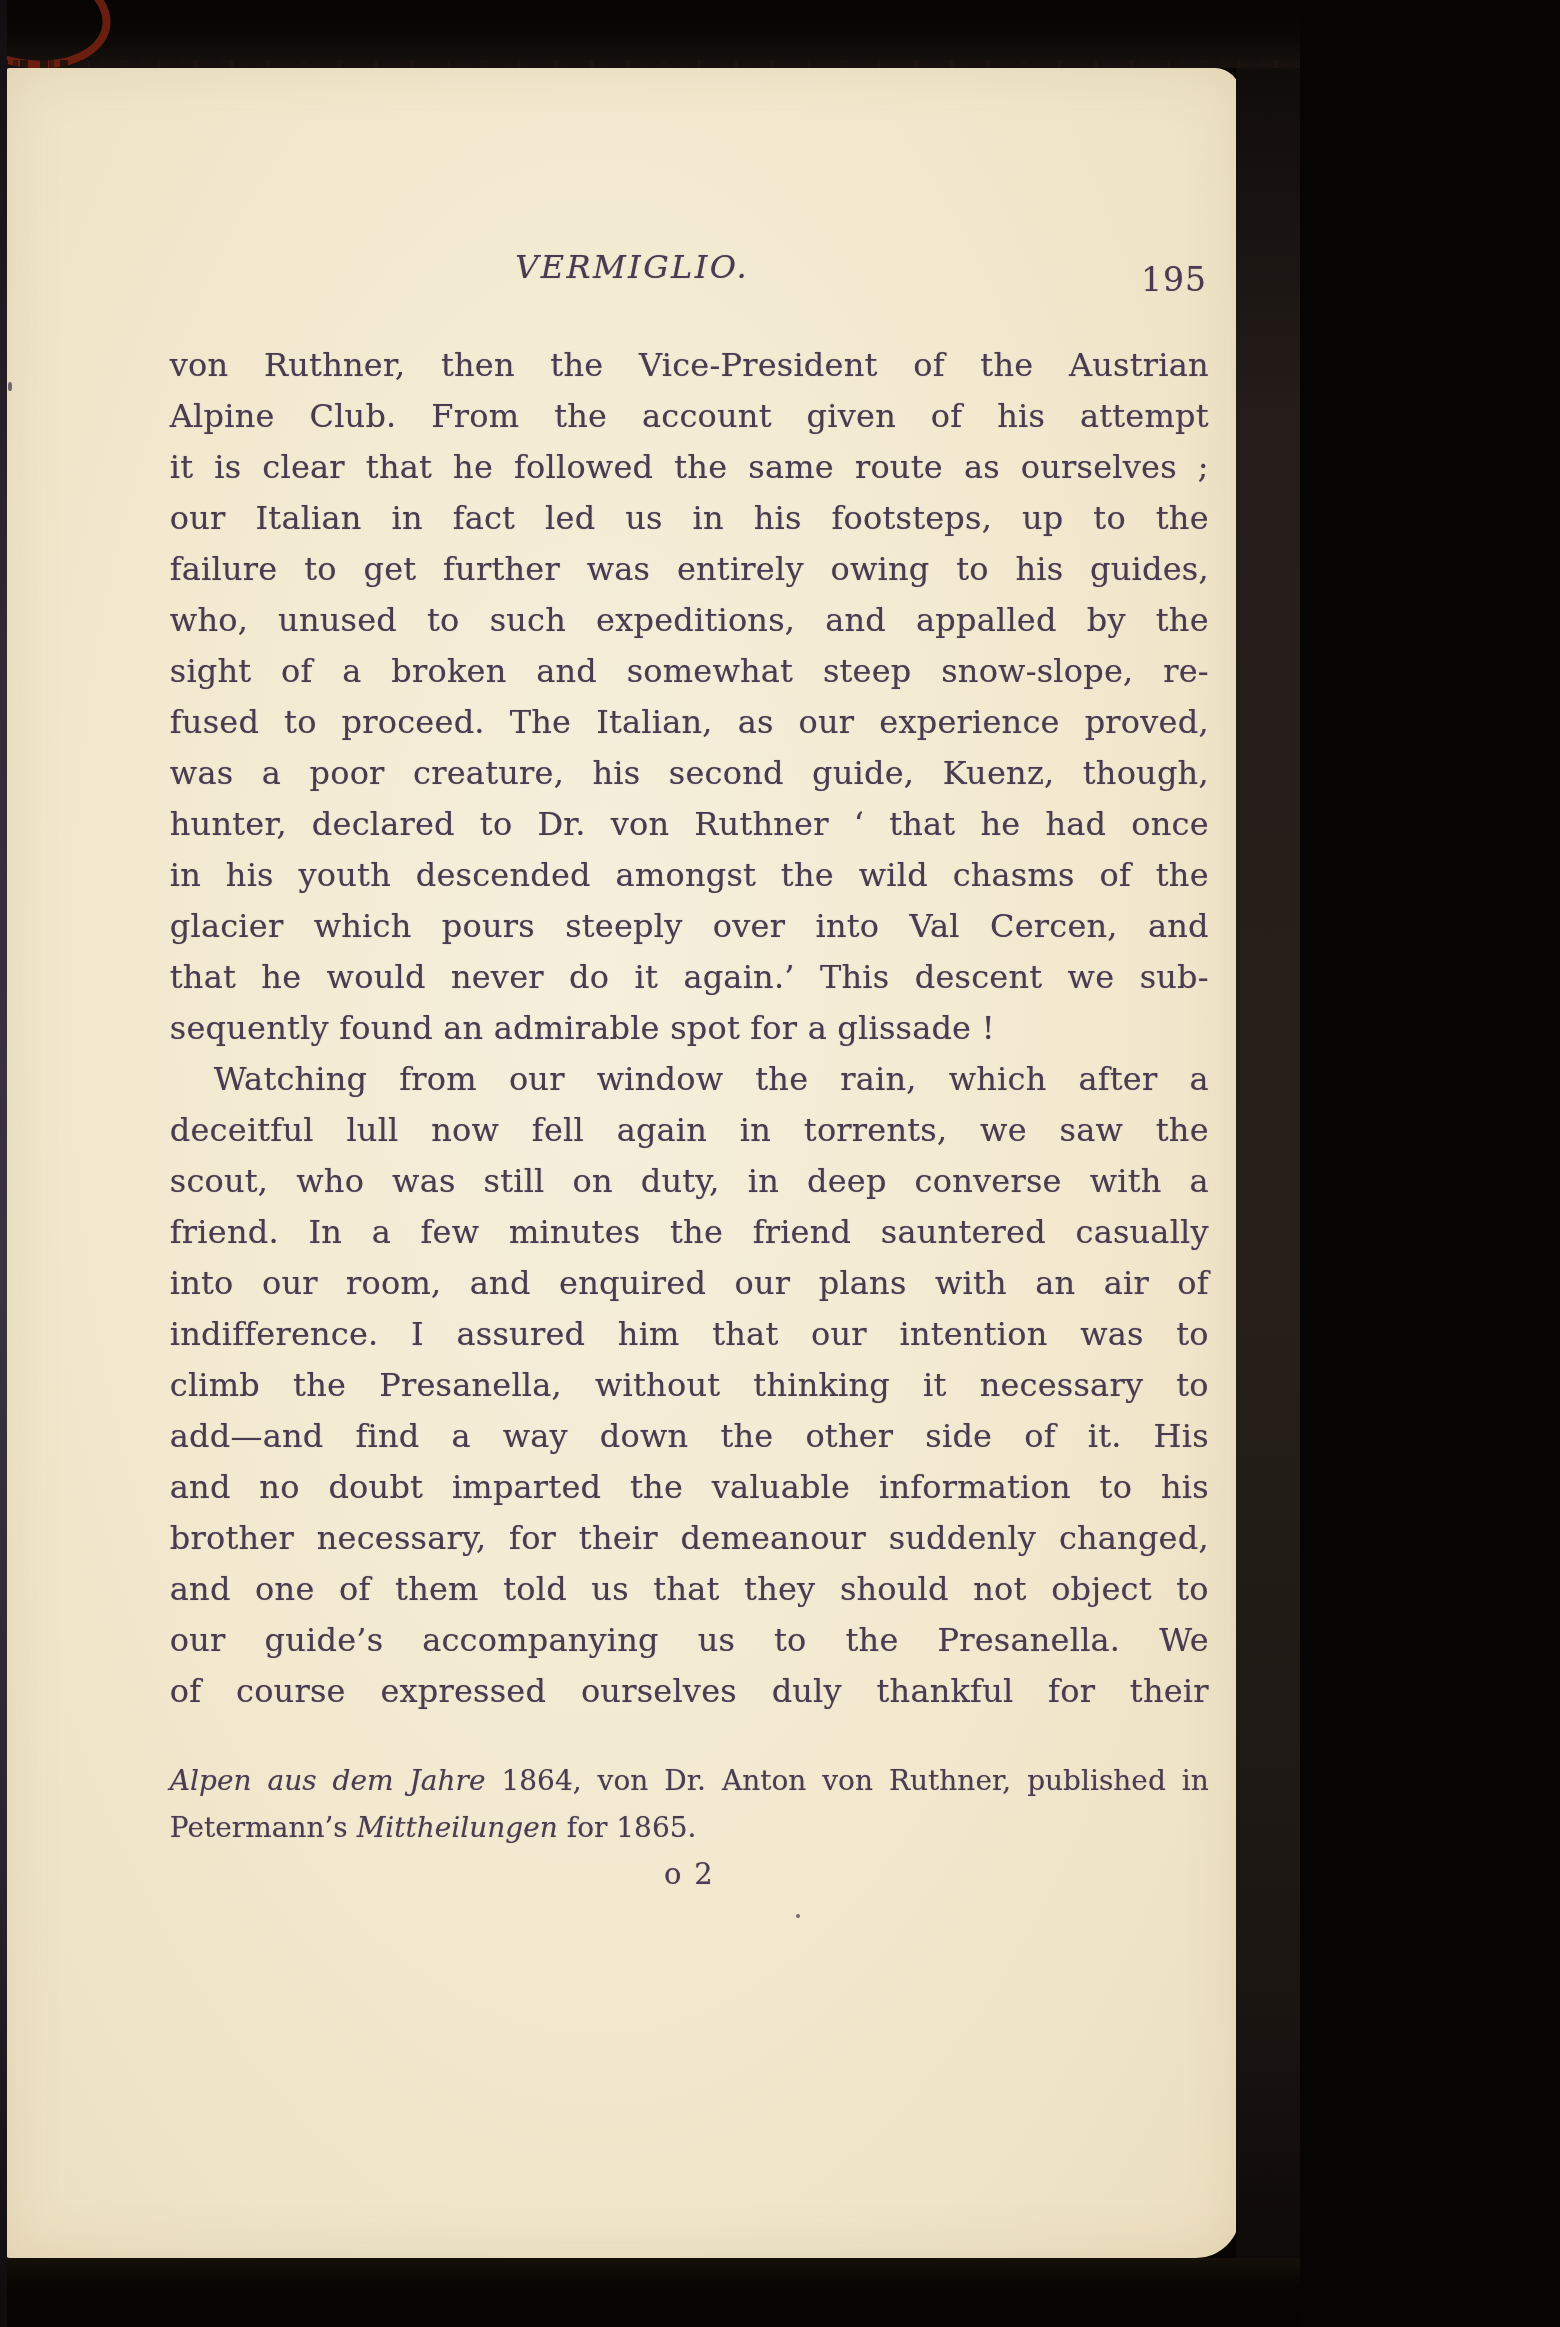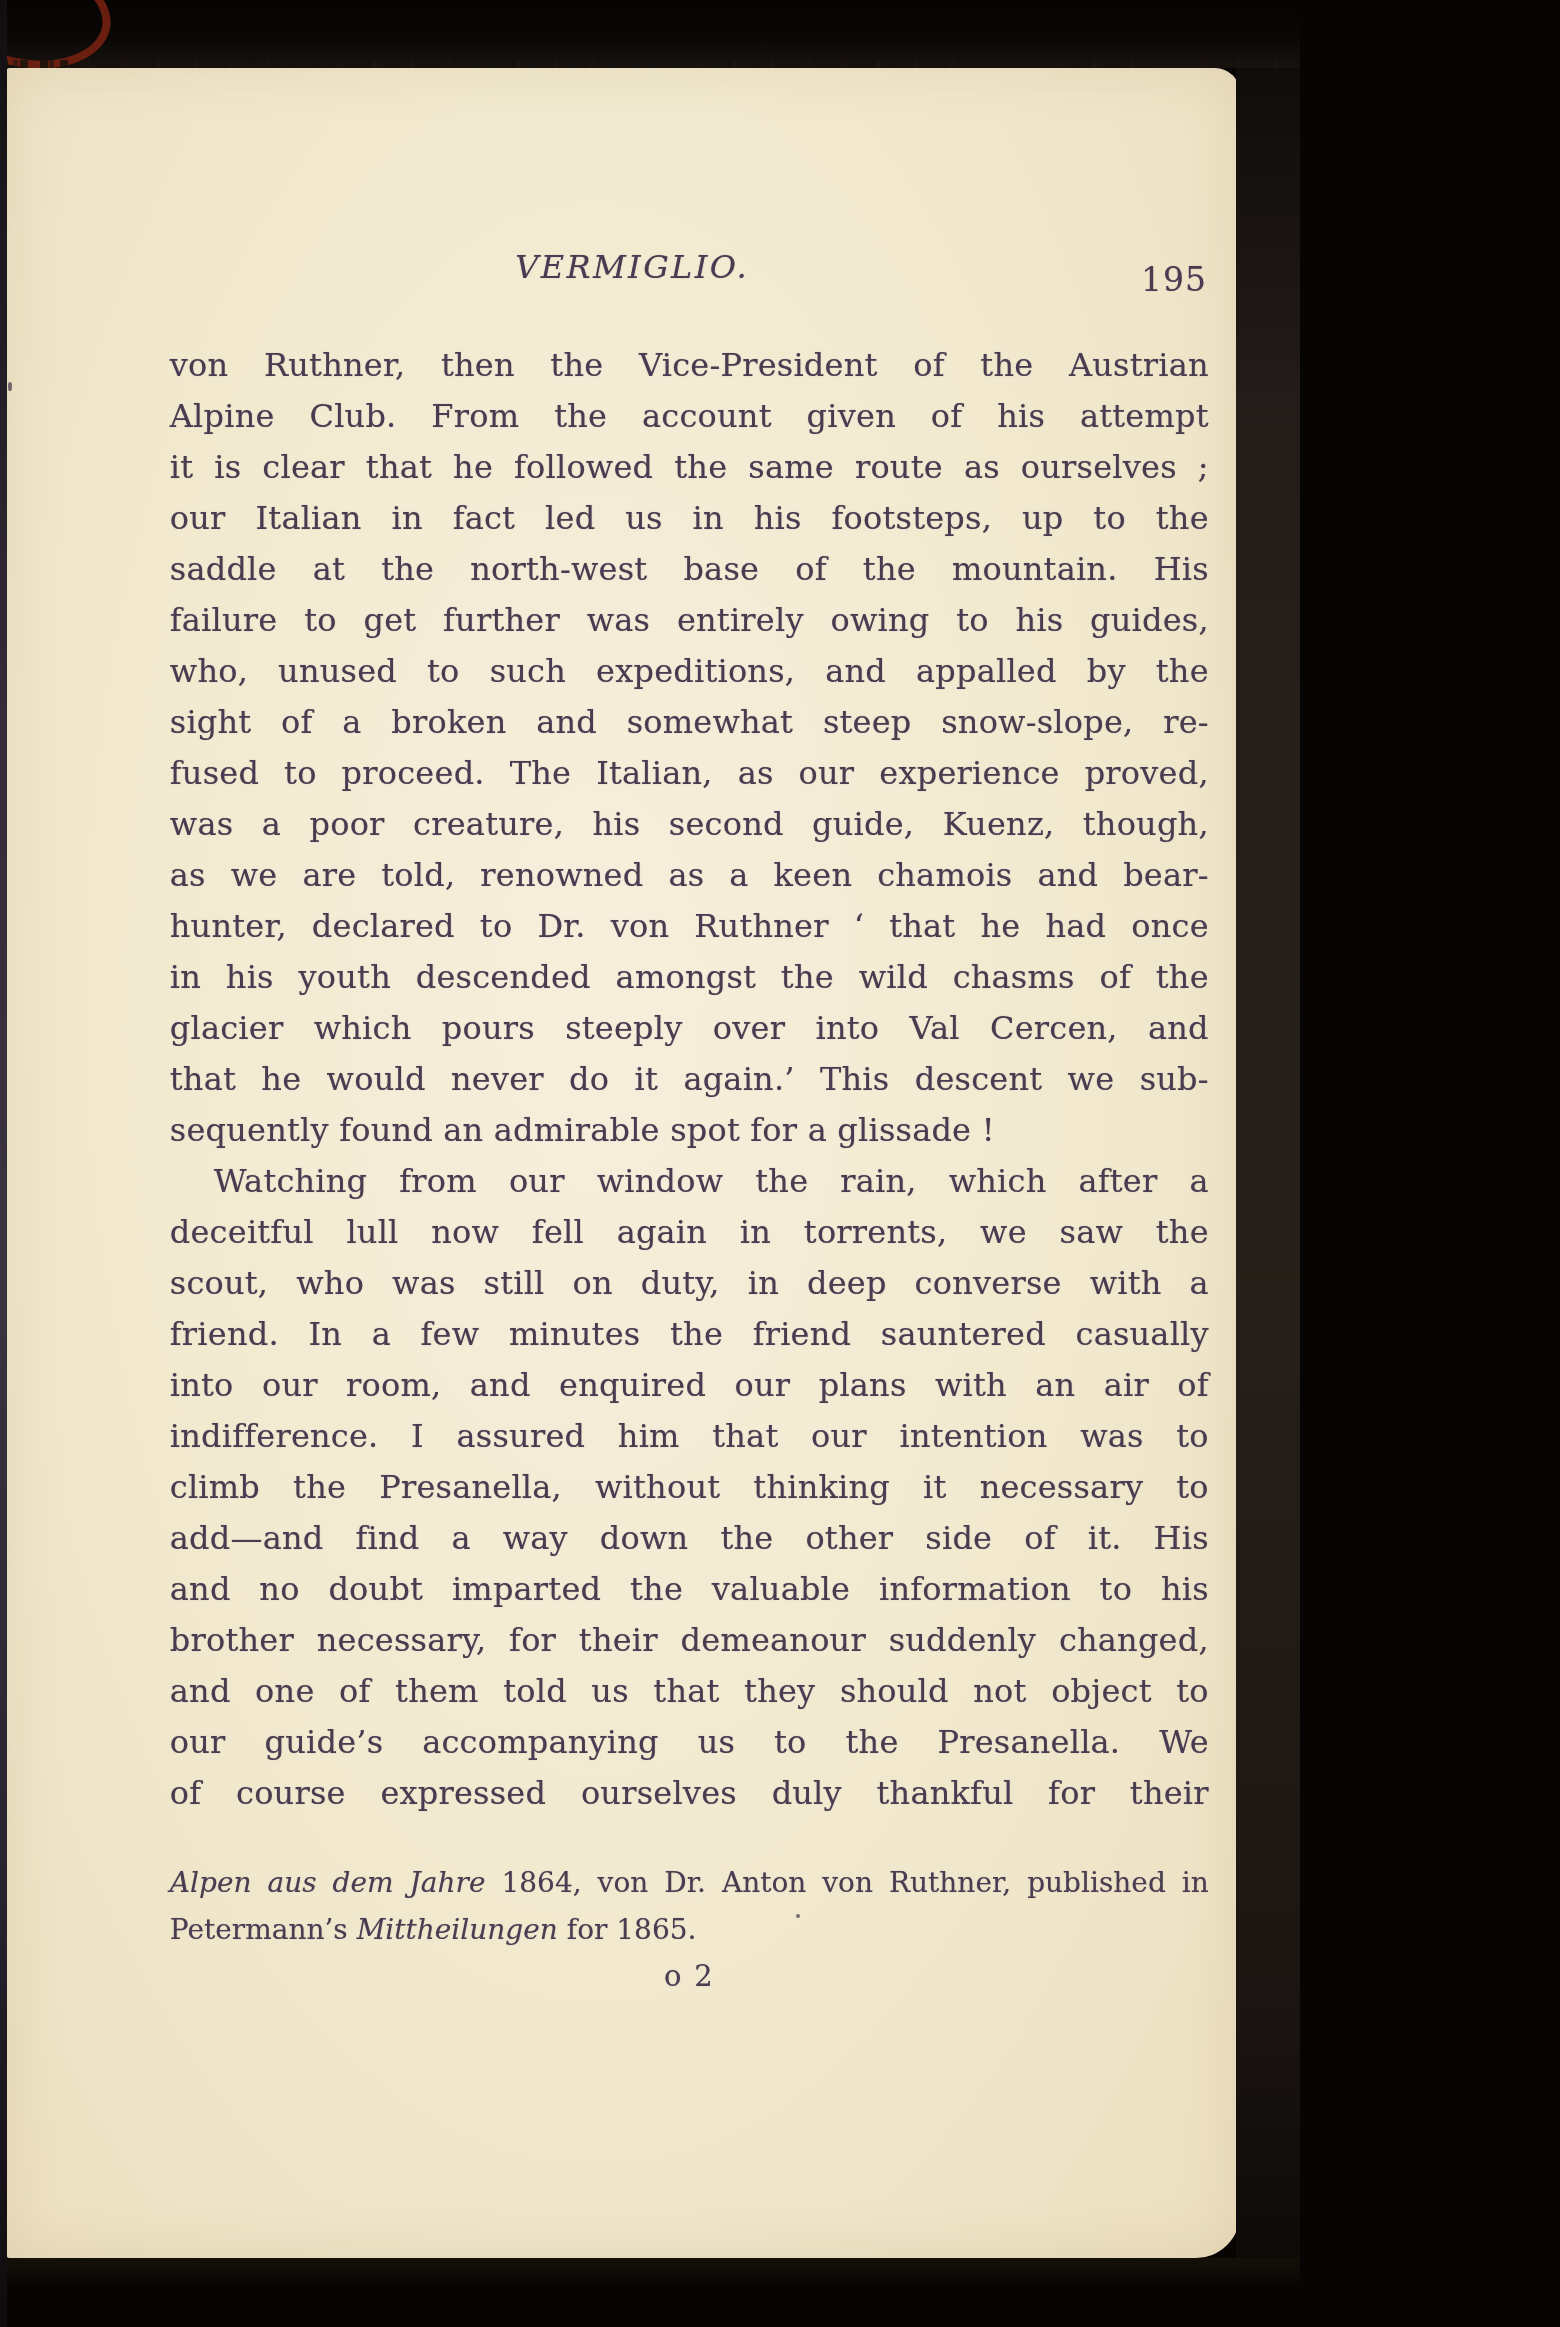--- a/index.html
+++ b/index.html
@@ -116,27 +116,25 @@
     <div class="running-head">
       <span class="head-title">VERMIGLIO.</span>
       <span class="page-number">195</span>
     </div>
 
     <div class="textblock">
       <div class="bline">von Ruthner, then the Vice-President of the Austrian</div>
       <div class="bline">Alpine Club.  From the account given of his attempt</div>
       <div class="bline">it is clear that he followed the same route as ourselves ;</div>
       <div class="bline">our Italian in fact led us in his footsteps, up to the</div>
-      <div class="bline">saddle at the north-west base of the mountain.  His</div>
       <div class="bline">failure to get further was entirely owing to his guides,</div>
       <div class="bline">who, unused to such expeditions, and appalled by the</div>
       <div class="bline">sight of a broken and somewhat steep snow-slope, re-</div>
       <div class="bline">fused to proceed.  The Italian, as our experience proved,</div>
       <div class="bline">was a poor creature, his second guide, Kuenz, though,</div>
-      <div class="bline">as we are told, renowned as a keen chamois and bear-</div>
       <div class="bline">hunter, declared to Dr. von Ruthner ‘ that he had once</div>
       <div class="bline">in his youth descended amongst the wild chasms of the</div>
       <div class="bline">glacier which pours steeply over into Val Cercen, and</div>
       <div class="bline">that he would never do it again.’  This descent we sub-</div>
       <div class="bline short">sequently found an admirable spot for a glissade !</div>
 
       <div class="bline indent">Watching from our window the rain, which after a</div>
       <div class="bline">deceitful lull now fell again in torrents, we saw the</div>
       <div class="bline">scout, who was still on duty, in deep converse with a</div>
       <div class="bline">friend.  In a few minutes the friend sauntered casually</div>

